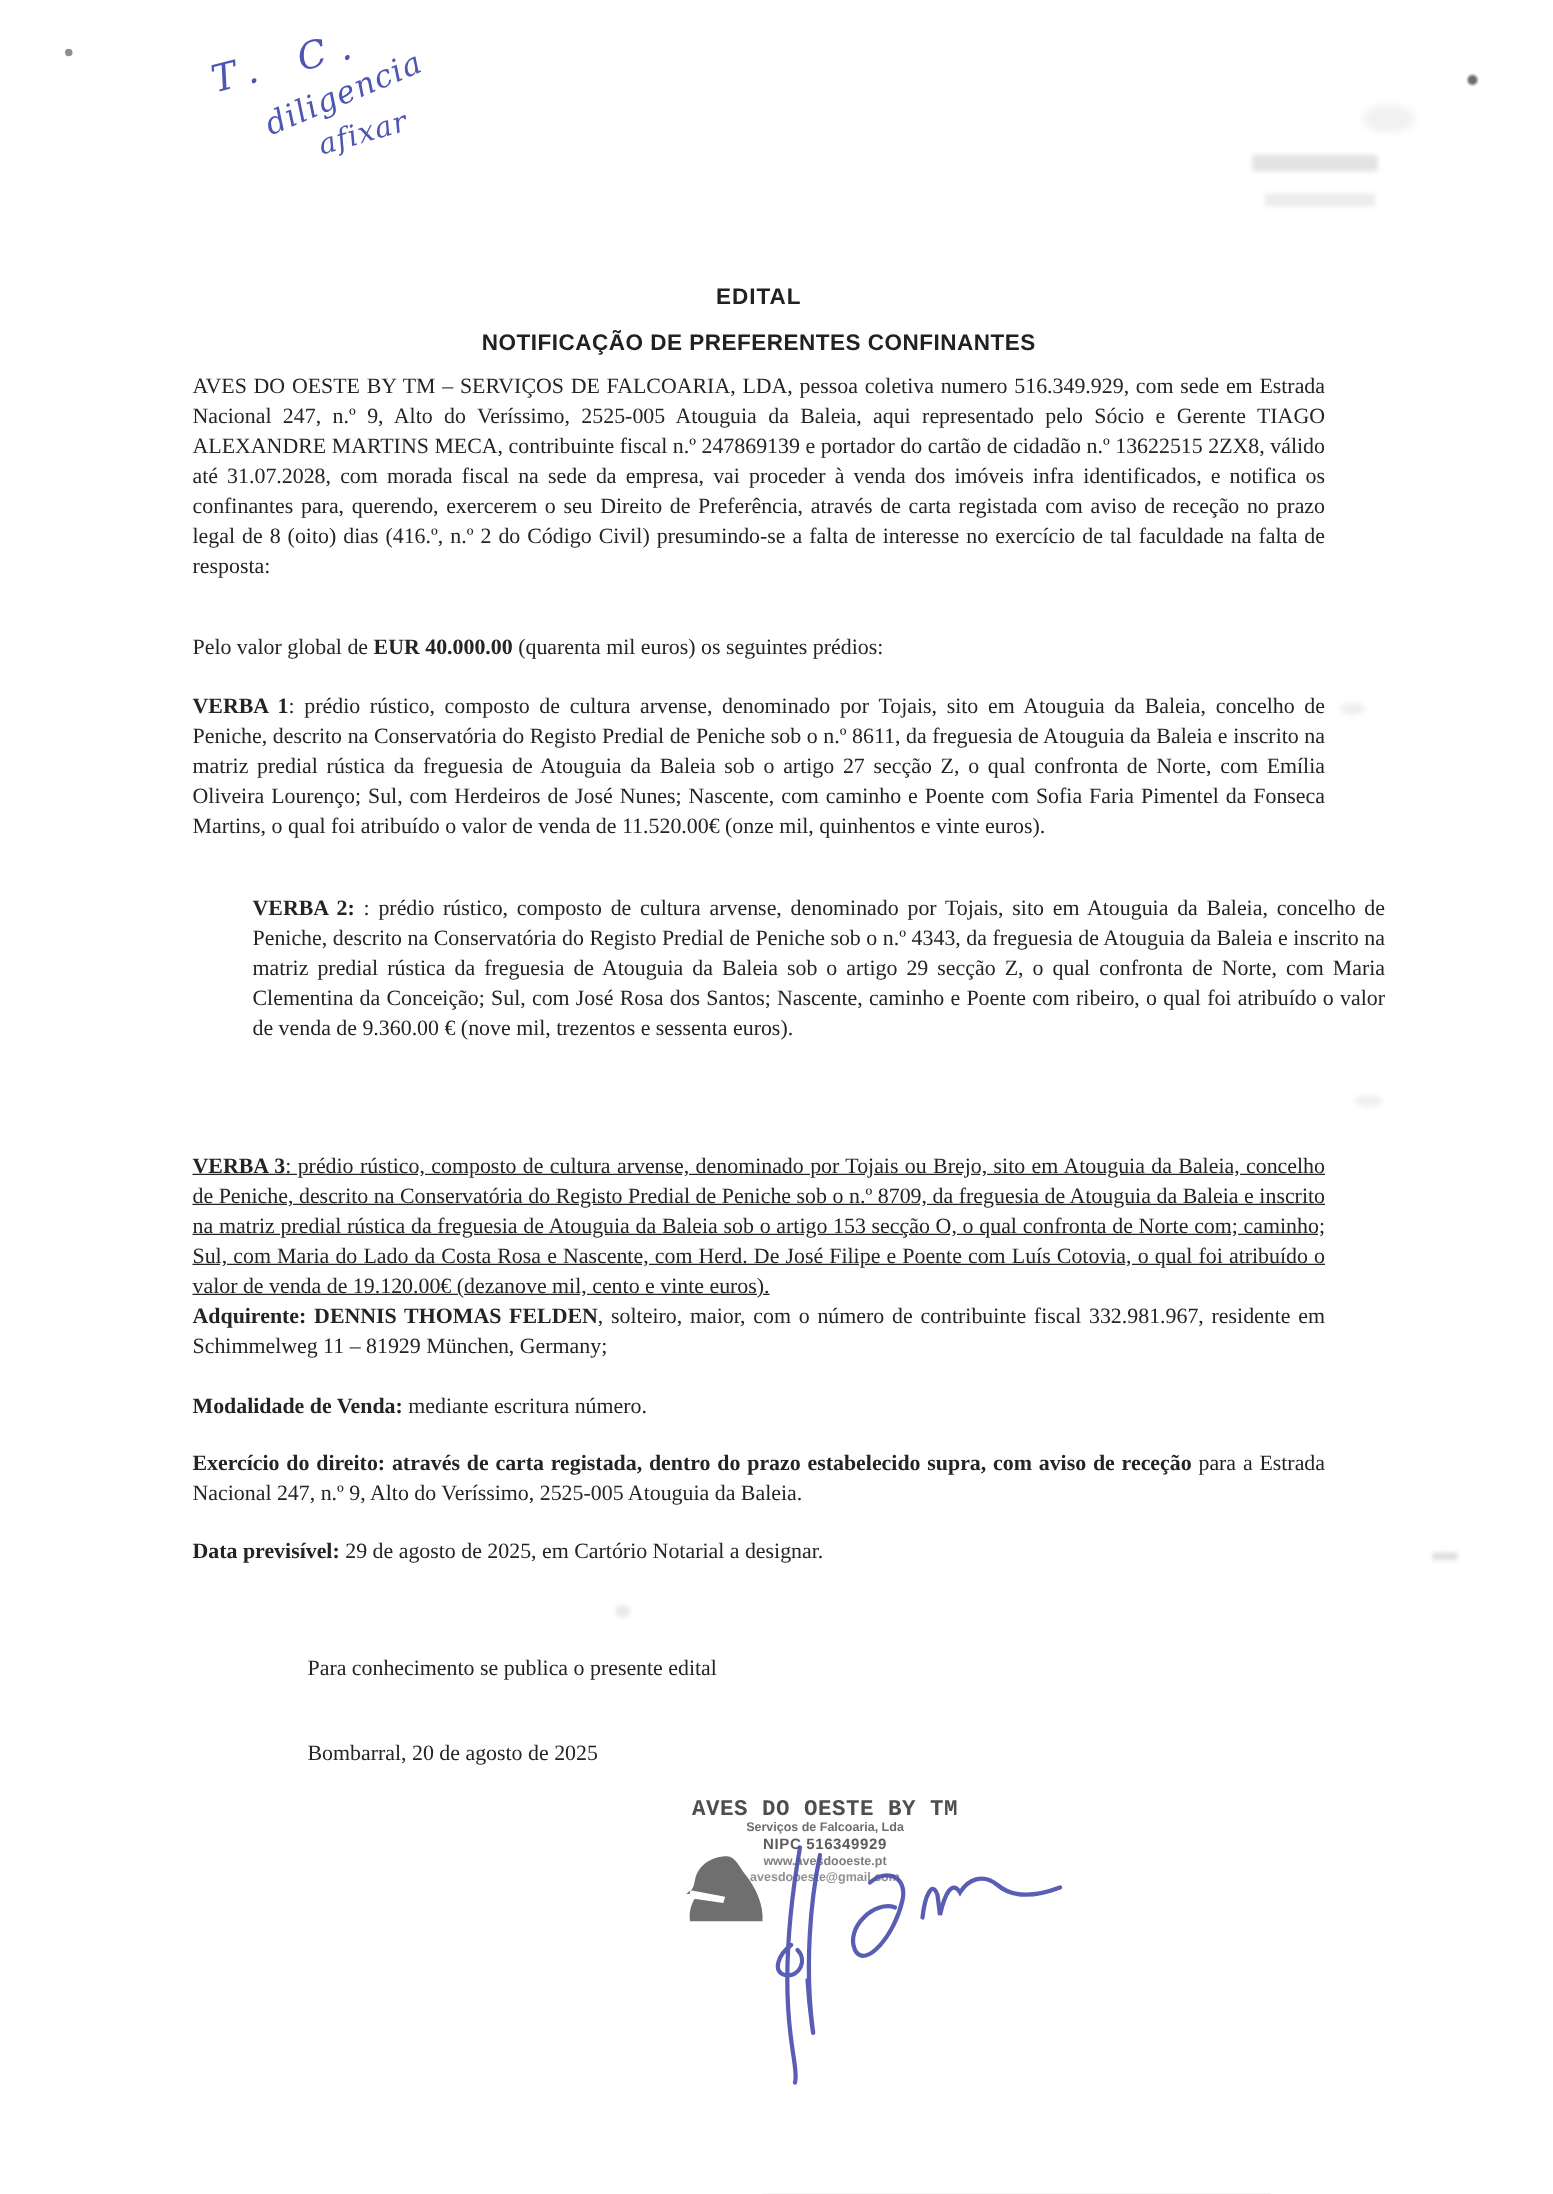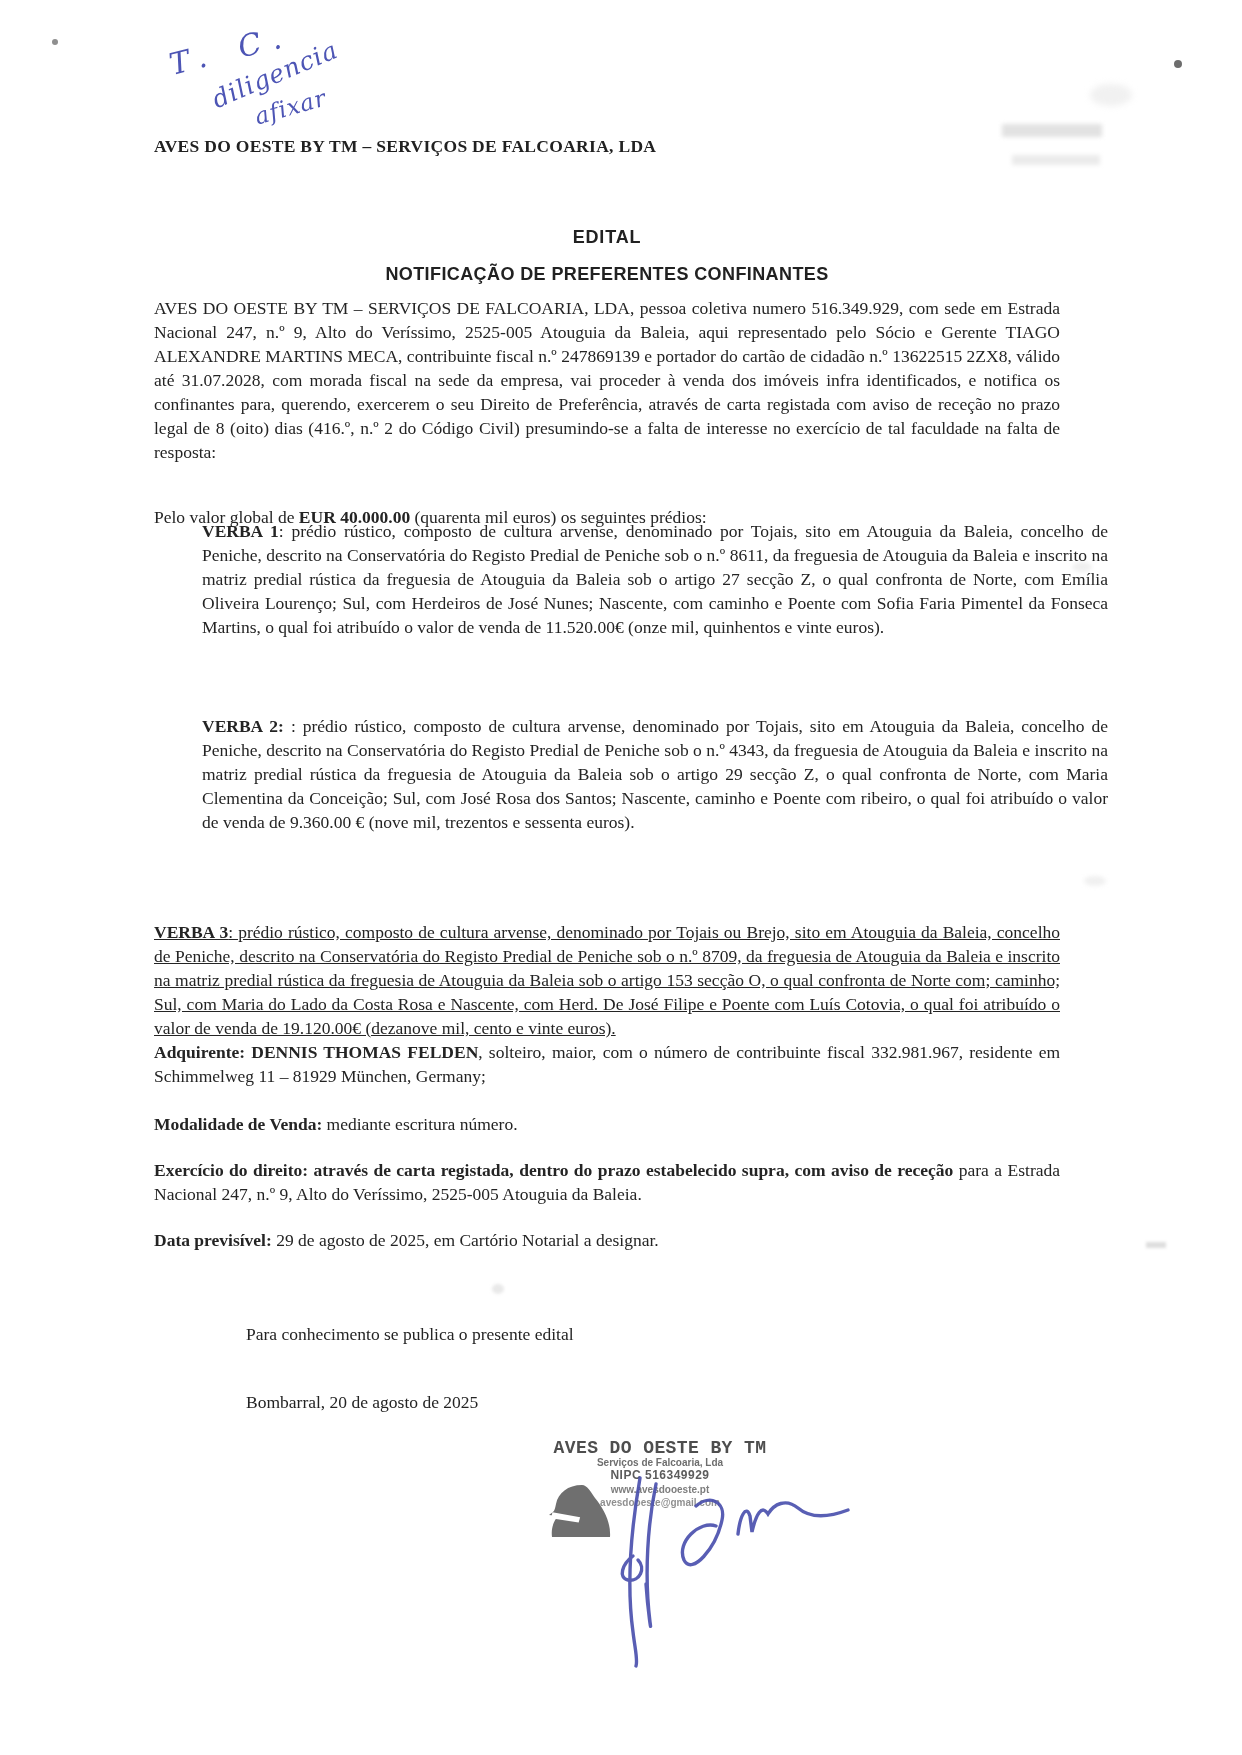--- a/index.html
+++ b/index.html
@@ -25,21 +25,21 @@
   .title-line{position:absolute;left:154px;width:906px;text-align:center;
     font-family:"Liberation Sans", sans-serif;font-weight:bold;}
   .edital{top:227px;font-size:18px;letter-spacing:.8px;}
   .subtitle{top:264px;font-size:18px;letter-spacing:.4px;}
   
   .para{position:absolute;left:154px;width:906px;text-align:justify;
     font-size:17.5px;line-height:24px;color:#242424;}
   .para span.b{font-weight:bold;}
   .p-intro{top:296px;}
   .p-price{top:505px;}
-  .p-verba1{top:519px;margin-left:48px;}
+  .p-verba1{top:552px;}
   .p-verba2{top:714px;margin-left:48px;}
   .p-verba3{top:920px;text-decoration:underline;}
   .p-adquirente{top:1040px;}
   .p-modalidade{top:1112px;}
   .p-exercicio{top:1158px;}
   .p-data{top:1228px;}
   .p-publicacao{top:1322px;left:246px;width:700px;text-align:left;}
   .p-localdata{top:1390px;left:246px;width:700px;text-align:left;}
   
   .stamp{position:absolute;left:550px;top:1442px;width:220px;text-align:center;
@@ -78,21 +78,20 @@
   <div class="artifact a7"></div>
   <div class="artifact a8"></div>
   <div class="artifact a9"></div>
 
   <div class="handwriting">
     <span class="hw1">T. C.</span>
     <span class="hw2">diligencia</span>
     <span class="hw3">afixar</span>
   </div>
 
-  <div class="company-header">AVES DO OESTE BY TM – SERVIÇOS DE FALCOARIA, LDA</div>
 
   <div class="title-line edital">EDITAL</div>
   <div class="title-line subtitle">NOTIFICAÇÃO DE PREFERENTES CONFINANTES</div>
 
   <div class="para p-intro"><span>AVES DO OESTE BY TM – SERVIÇOS DE FALCOARIA, LDA, pessoa coletiva numero 516.349.929, com sede em Estrada Nacional 247, n.º 9, Alto do Veríssimo, 2525-005 Atouguia da Baleia, aqui representado pelo Sócio e Gerente TIAGO ALEXANDRE MARTINS MECA, contribuinte fiscal n.º 247869139 e portador do cartão de cidadão n.º 13622515 2ZX8, válido até 31.07.2028, com morada fiscal na sede da empresa, vai proceder à venda dos imóveis infra identificados, e notifica os confinantes para, querendo, exercerem o seu Direito de Preferência, através de carta registada com aviso de receção no prazo legal de 8 (oito) dias (416.º, n.º 2 do Código Civil) presumindo-se a falta de interesse no exercício de tal faculdade na falta de resposta:</span></div>
   <div class="para p-price"><span>Pelo valor global de </span><span class="b">EUR 40.000.00</span><span> (quarenta mil euros) os seguintes prédios:</span></div>
   <div class="para p-verba1"><span class="b">VERBA 1</span><span>: prédio rústico, composto de cultura arvense, denominado por Tojais, sito em Atouguia da Baleia, concelho de Peniche, descrito na Conservatória do Registo Predial de Peniche sob o n.º 8611, da freguesia de Atouguia da Baleia e inscrito na matriz predial rústica da freguesia de Atouguia da Baleia sob o artigo 27 secção Z, o qual confronta de Norte, com Emília Oliveira Lourenço; Sul, com Herdeiros de José Nunes; Nascente, com caminho e Poente com Sofia Faria Pimentel da Fonseca Martins, o qual foi atribuído o valor de venda de 11.520.00€ (onze mil, quinhentos e vinte euros).</span></div>
   <div class="para p-verba2"><span class="b">VERBA 2:</span><span> : prédio rústico, composto de cultura arvense, denominado por Tojais, sito em Atouguia da Baleia, concelho de Peniche, descrito na Conservatória do Registo Predial de Peniche sob o n.º 4343, da freguesia de Atouguia da Baleia e inscrito na matriz predial rústica da freguesia de Atouguia da Baleia sob o artigo 29 secção Z, o qual confronta de Norte, com Maria Clementina da Conceição; Sul, com José Rosa dos Santos; Nascente, caminho e Poente com ribeiro, o qual foi atribuído o valor de venda de 9.360.00 € (nove mil, trezentos e sessenta euros).</span></div>
   <div class="para p-verba3"><span class="b">VERBA 3</span><span>: prédio rústico, composto de cultura arvense, denominado por Tojais ou Brejo, sito em Atouguia da Baleia, concelho de Peniche, descrito na Conservatória do Registo Predial de Peniche sob o n.º 8709, da freguesia de Atouguia da Baleia e inscrito na matriz predial rústica da freguesia de Atouguia da Baleia sob o artigo 153 secção O, o qual confronta de Norte com; caminho; Sul, com Maria do Lado da Costa Rosa e Nascente, com Herd. De José Filipe e Poente com Luís Cotovia, o qual foi atribuído o valor de venda de 19.120.00€ (dezanove mil, cento e vinte euros).</span></div>
   <div class="para p-adquirente"><span class="b">Adquirente: DENNIS THOMAS FELDEN</span><span>, solteiro, maior, com o número de contribuinte fiscal 332.981.967, residente em Schimmelweg 11 – 81929 München, Germany;</span></div>

